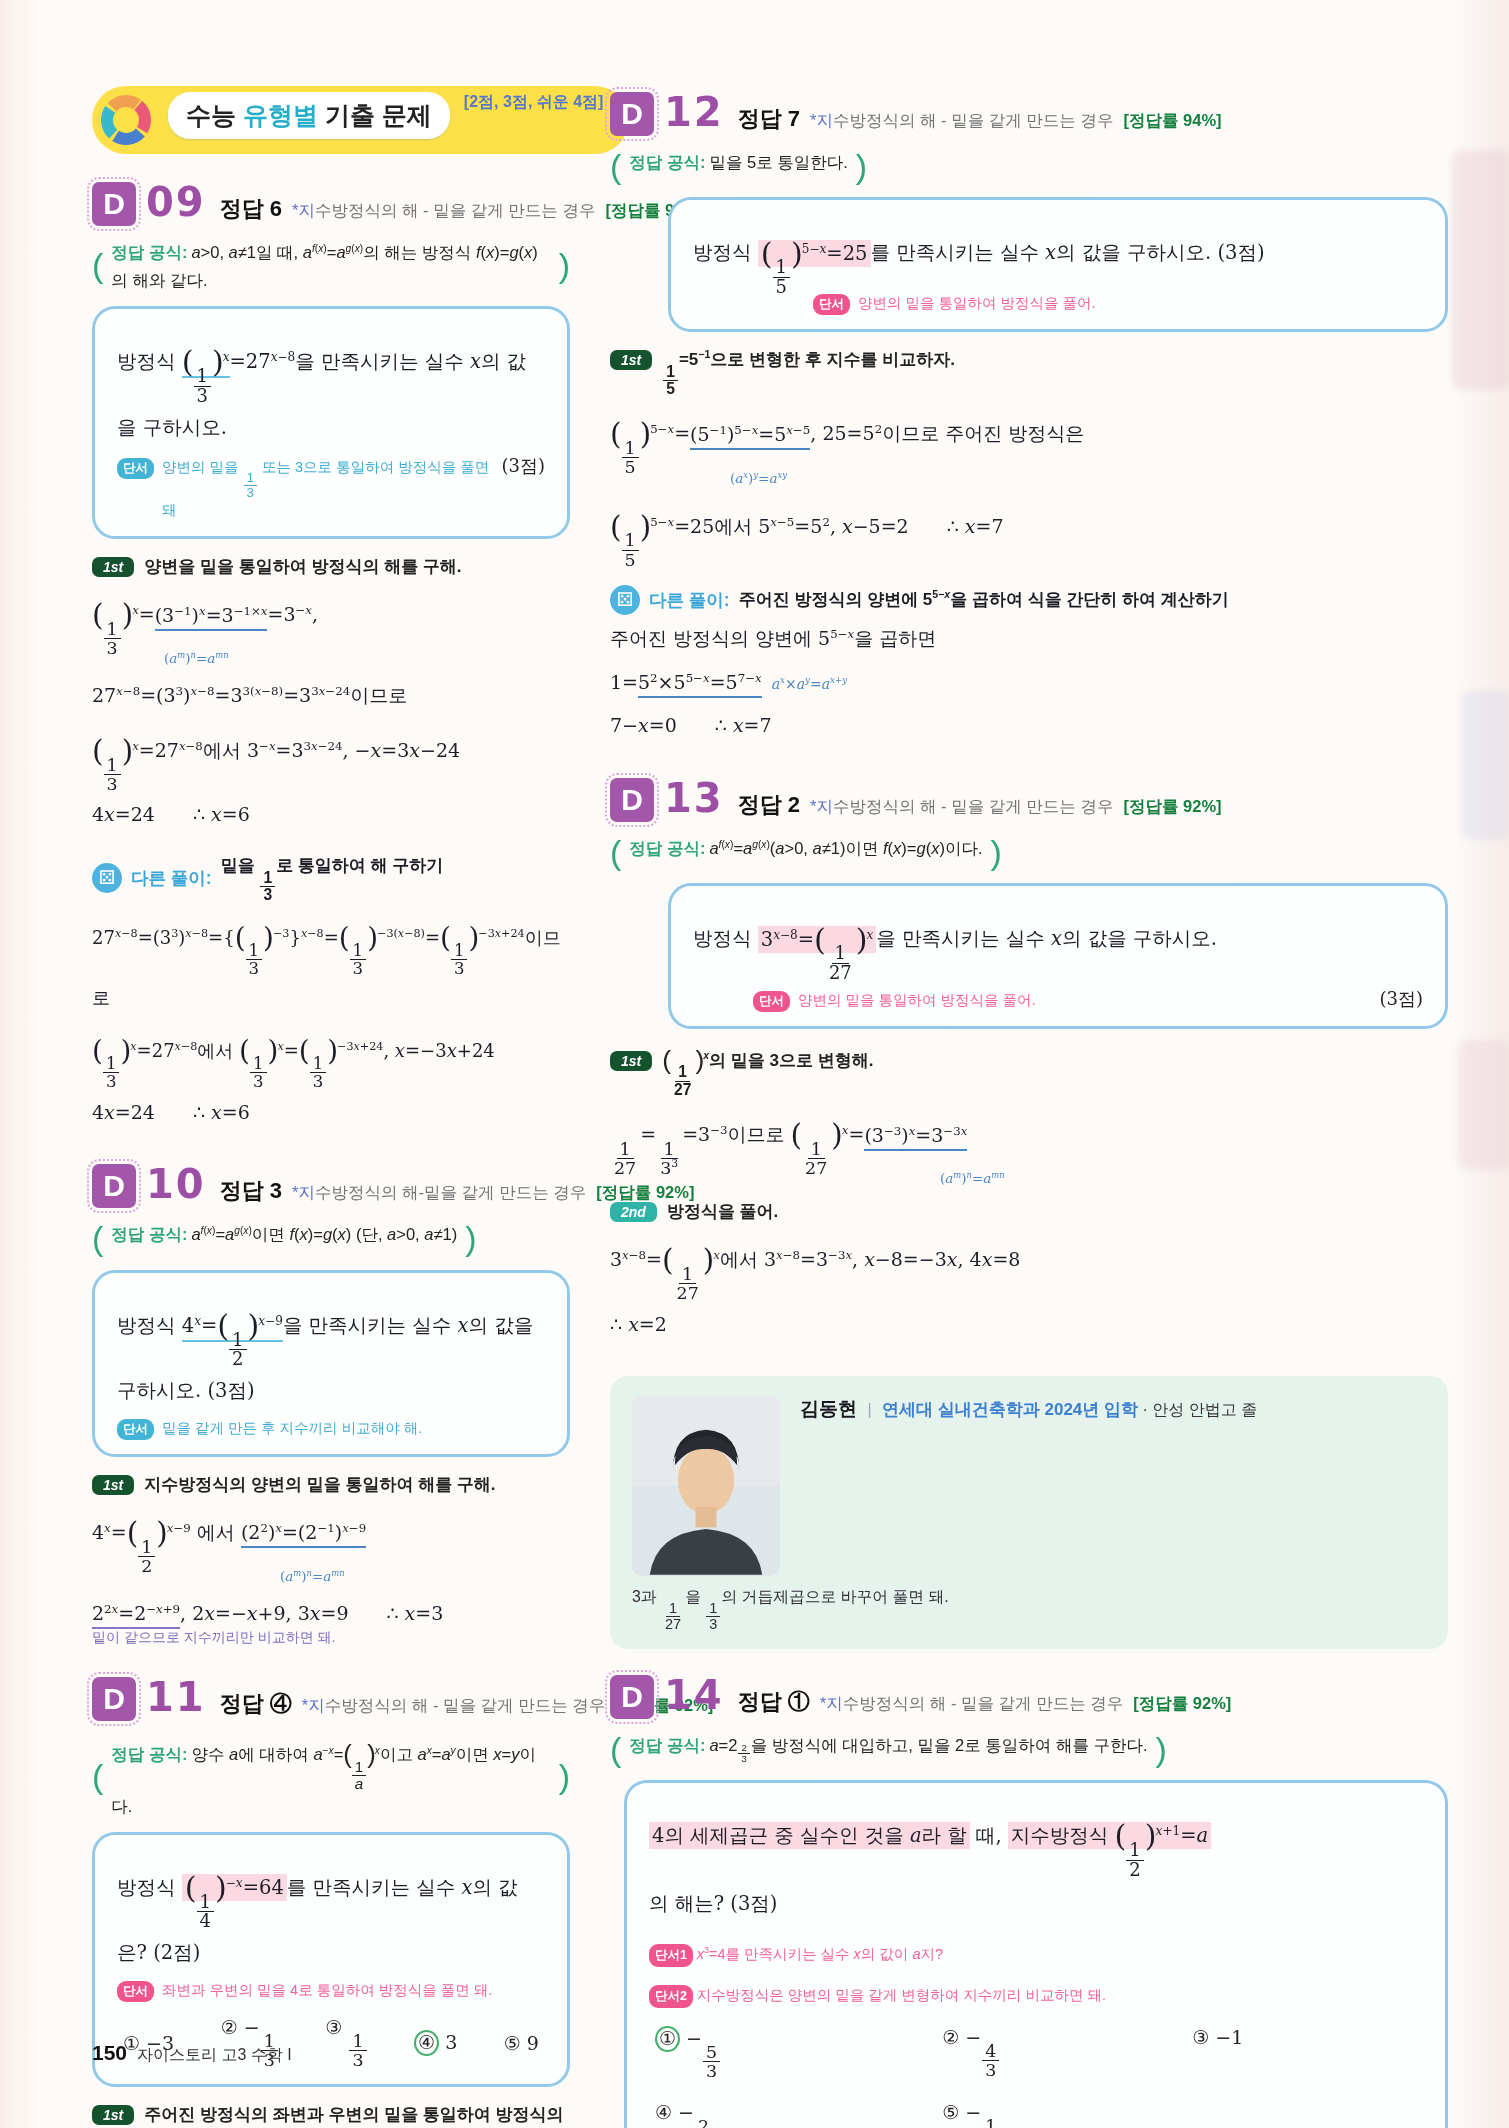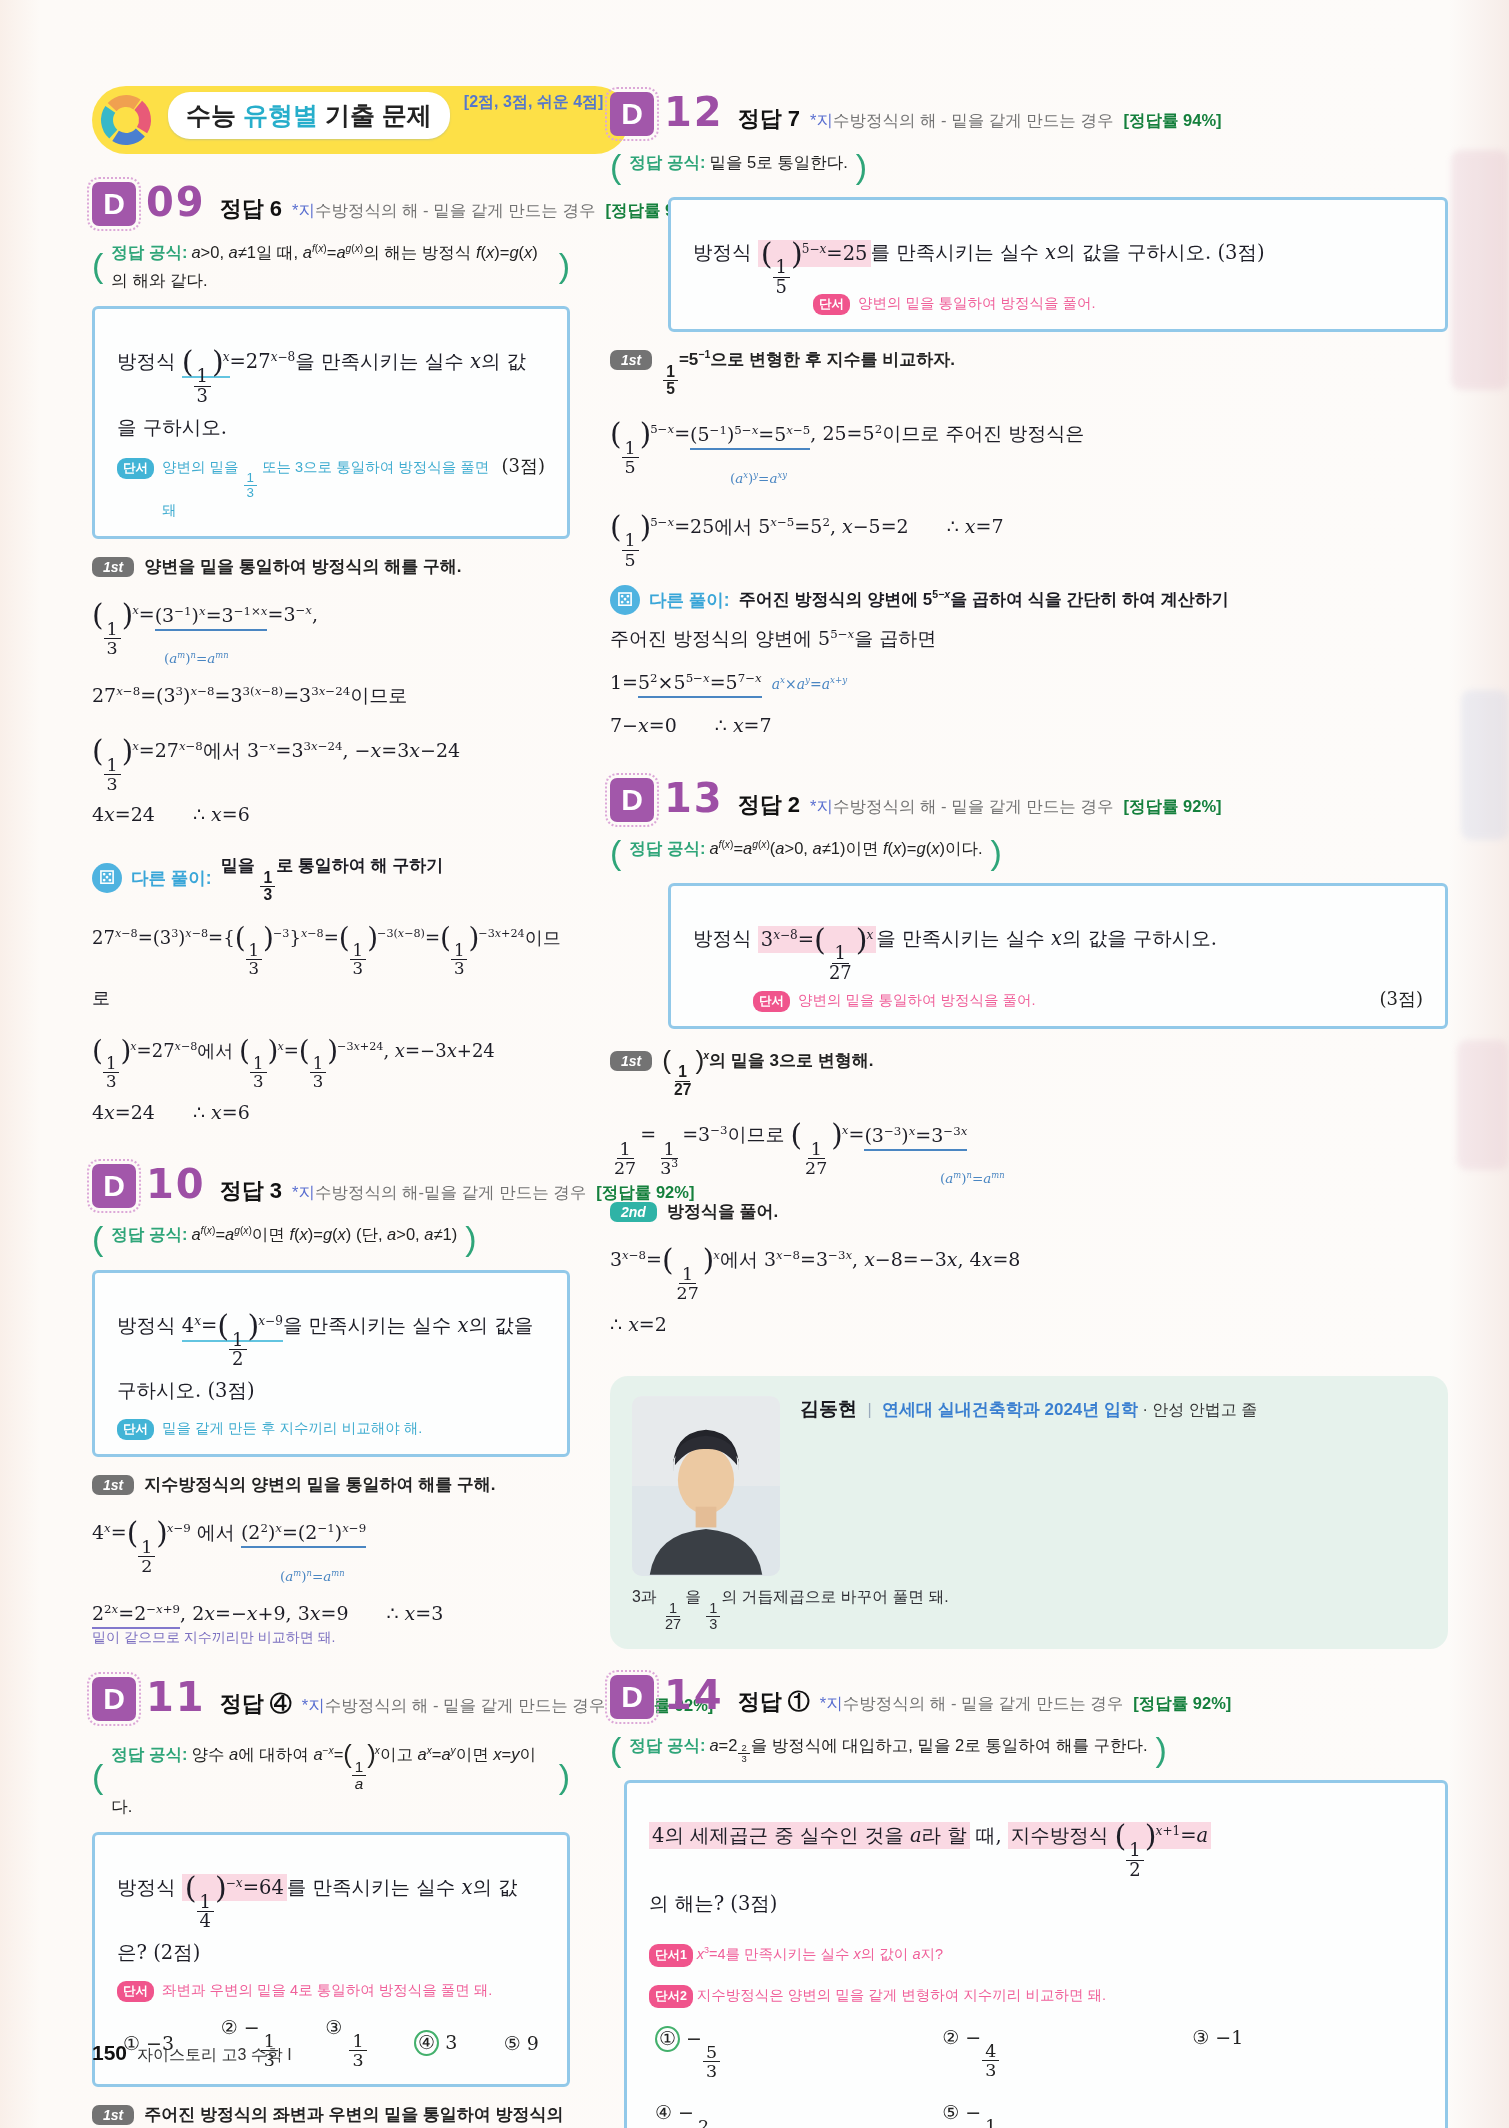--- a/index.html
+++ b/index.html
@@ -31,37 +31,37 @@
   .ptopic::first-letter{color:#5a6fd0;}
   .prate{font-size:16.5px;font-weight:bold;color:#15803d;}
 
   
   .gongsik{display:flex;align-items:stretch;gap:8px;margin:10px 0 12px;}
   .gpar{color:#2fa579;font-size:34px;font-weight:300;line-height:1.1;align-self:center;flex:none;}
   .glabel{color:#2fa579;font-weight:bold;font-size:16.5px;margin-right:4px;}
   .gtext{font-size:16.5px;line-height:1.7;color:#222;}
 
   
-  .qbox{border:3.5px solid #92c9e9;border-radius:6px;padding:18px 22px 14px;margin:6px 0 16px;background:#fdfefe;}
+  .qbox{border:3.5px solid #92c9e9;border-radius:23px;padding:18px 22px 14px;margin:6px 0 16px;background:#fdfefe;}
   .m{font-family:"DejaVu Serif",serif;font-size:19px;line-height:2.3;color:#1d1d26;}
   .m i{font-family:"DejaVu Serif",serif;}
   .qmain{font-size:19.5px;}
   .cluerow{display:flex;align-items:baseline;gap:8px;margin-top:4px;}
   .cluepill{display:inline-block;color:#fff;font-size:12.5px;font-weight:bold;border-radius:9px;padding:2px 6px;flex:none;}
   .cluepill.cyan{background:#42b4d6;}
   .cluepill.pink{background:#f0548c;}
   .cluetext{font-size:14.5px;line-height:1.5;}
   .cluetext.cyan{color:#3facd0;}
   .cluetext.pink{color:#f0609a;}
   .pts{margin-left:auto;font-family:"DejaVu Serif",serif;font-size:18px;color:#222;flex:none;}
 
   
   .step{display:flex;align-items:baseline;gap:10px;margin:12px 0 4px;}
   .sbadge{display:inline-block;color:#fff;font-size:14px;font-weight:bold;font-style:italic;border-radius:7px;padding:2px 11px;flex:none;}
-  .sbadge.first{background:#737373;}
+  .sbadge.first{background:#14532d;}
   .sbadge.second{background:#2fb3a6;}
   .stitle{font-size:17px;font-weight:bold;color:#222;}
 
   .mnote{font-family:"DejaVu Serif",serif;font-size:13.5px;color:#4a86c2;line-height:1.4;margin-top:-8px;margin-bottom:6px;}
   .mnote.inline{display:inline;margin:0 0 0 10px;font-size:14px;}
   .mnote.violet{color:#7b6fc0;font-family:"Liberation Sans",sans-serif;font-size:14px;}
 
   
   .altrow{display:flex;align-items:center;gap:9px;margin:16px 0 2px;}
   .dice{width:30px;height:30px;border-radius:50%;background:#4fb3e0;color:#fff;font-size:19px;text-align:center;line-height:30px;flex:none;}

